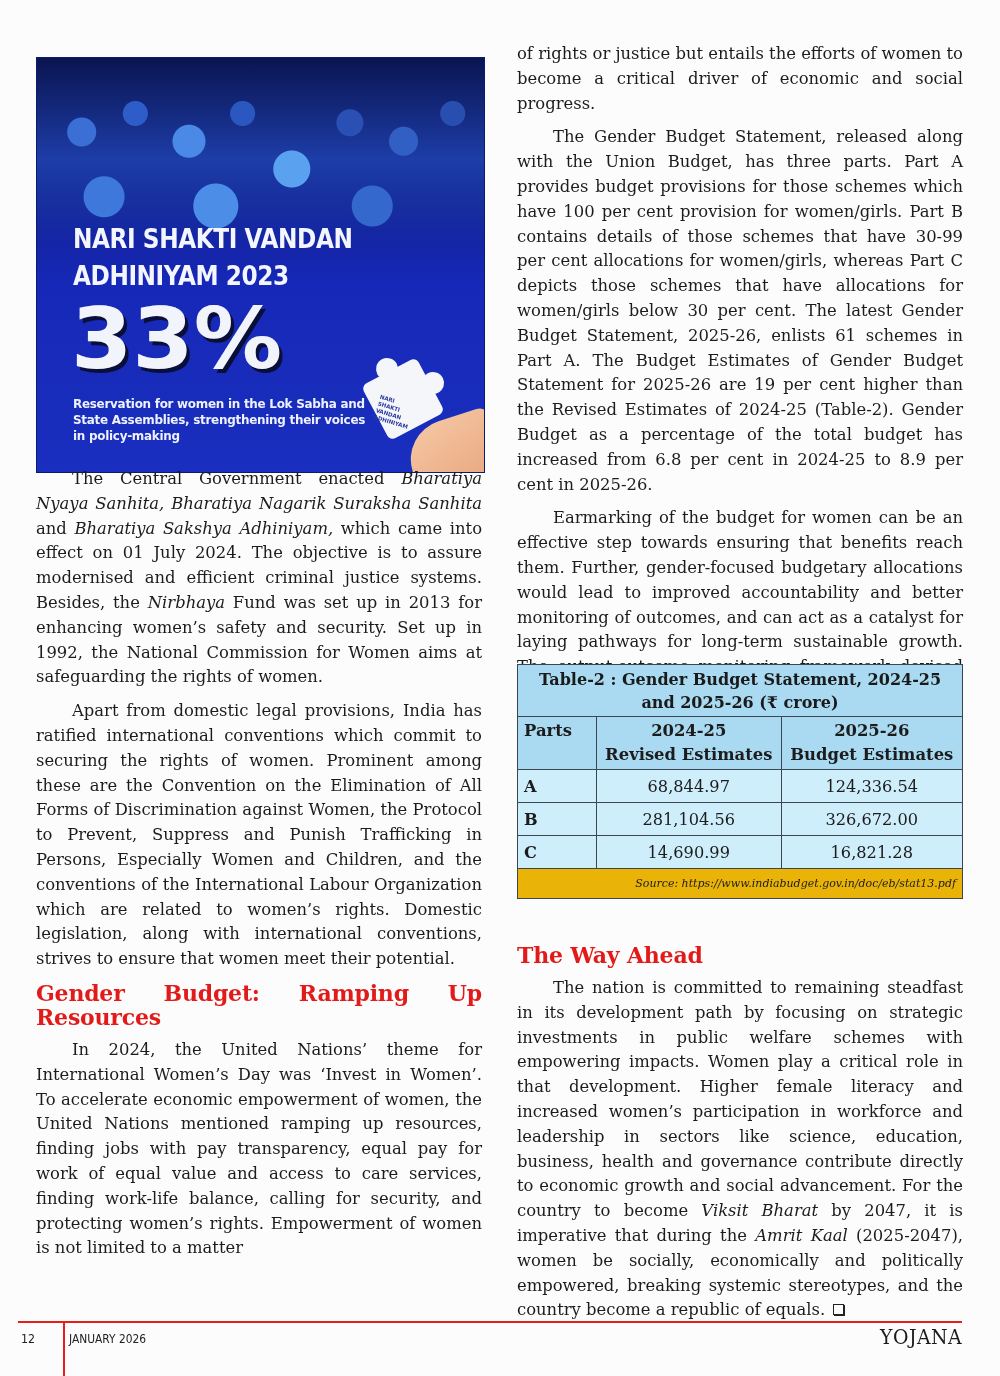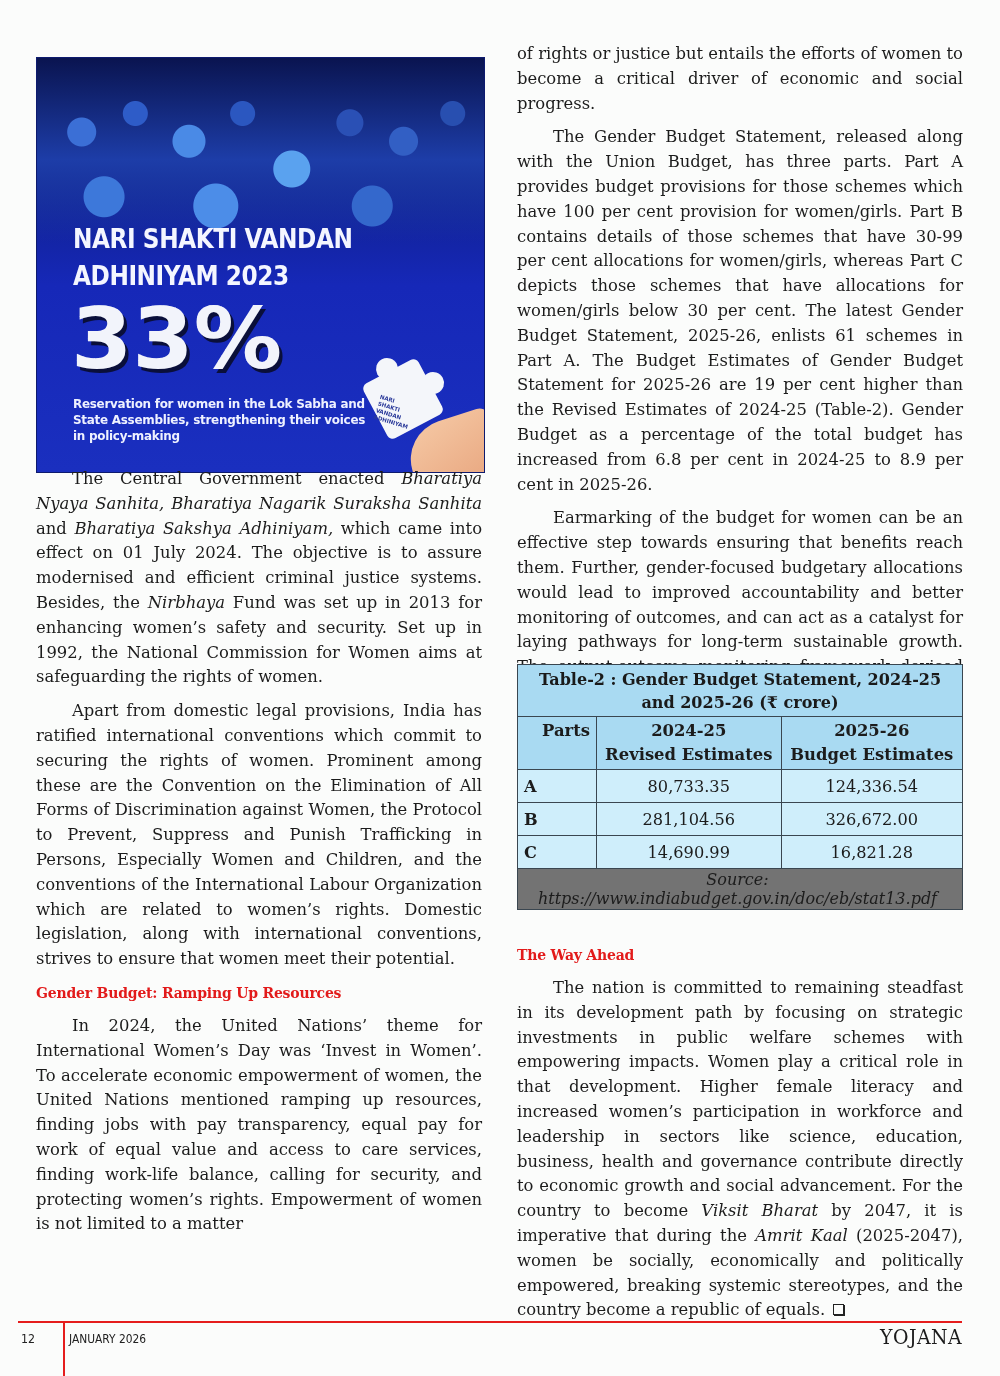--- a/index.html
+++ b/index.html
@@ -11,21 +11,21 @@
   }
   .col { position:absolute; width:446px; font-size:16.4px; line-height:24.8px; text-align:justify; }
   #col-left { left:36px; top:467px; }
   #col-right { left:517px; top:42px; }
   .col p { margin:0 0 9px 0; }
   .indent { text-indent:36px; }
   .col p.cont { text-indent:0; }
   i { font-style:italic; }
   .heading {
     font-family:"DejaVu Serif","Liberation Serif",serif;
-    color:#e21a1a; font-weight:bold; font-size:14px; line-height:24px;
+    color:#e21a1a; font-weight:bold; font-size:22px; line-height:24px;
     margin:0 0 9px 0; letter-spacing:-0.2px;
   }
 
   
   #poster {
     position:absolute; left:36px; top:36px; width:447px; height:414px;
     background:linear-gradient(180deg,#0b1660 0%, #10208e 30%, #1628b8 55%, #1a2fbf 100%);
     overflow:hidden; border:1px solid #0d1a6e;margin-top:21px;
   }
   #poster .crowd {
@@ -93,26 +93,26 @@
 
   
   #table-wrap { position:absolute; left:517px; top:664px; width:446px; }
   table { width:446px; border-collapse:collapse; font-family:"DejaVu Serif","Liberation Serif",serif; }
   table td, table th { border:1.2px solid #3a4650; }
   .t-caption {
     background:#a9daf2; font-weight:bold; font-size:16px; line-height:23px;
     text-align:center; padding:3px 4px 2px 4px; color:#1a1a1a;
   }
   .t-head th { background:#a9daf2; font-size:16.4px; line-height:24px; font-weight:bold; padding:2px 6px; }
-  .t-head th.parts { text-align:right; vertical-align:top; width:66px; }
+  .t-head th.parts { text-align:left; vertical-align:top; width:66px; }
   .t-row td { background:#cfeefb; font-size:16.2px; height:30px; text-align:center; }
   .t-row td.part { text-align:left; font-weight:bold; padding-left:6px; }
   .t-row.total td { font-weight:bold; }
   .t-source td {
-    background:#737373; text-align:center; font-style:italic; font-size:16px; height:27px; padding-right:6px;
+    background:#eab308; text-align:right; font-style:italic; font-size:11px; height:27px; padding-right:6px;
   }
 
   
   #footer-line { position:absolute; left:18px; top:1321px; width:944px; height:2px; background:#e51d1d; }
   #footer-vline { position:absolute; left:63px; top:1322px; width:2px; height:54px; background:#e51d1d; }
   #page-num {
     position:absolute; left:21px; top:1331px; font-family:"DejaVu Sans","Liberation Sans",sans-serif;
     font-size:13px; color:#222; transform:scaleX(0.85); transform-origin:left top;
   }
   #issue {
@@ -168,21 +168,21 @@
         <tr>
           <td colspan="3" class="t-caption">Table-2 : Gender Budget Statement, 2024-25 and 2025-26 (₹ crore)</td>
         </tr>
     <tr class="t-head">
       <th class="parts">Parts</th>
       <th><span>2024-25</span><br><span>Revised Estimates</span></th>
       <th><span>2025-26</span><br><span>Budget Estimates</span></th>
     </tr>
     <tr class="t-row">
       <td class="part">A</td>
-      <td>80,733.35</td>
+      <td>68,844.97</td>
       <td>124,336.54</td>
     </tr>
     <tr class="t-row">
       <td class="part">B</td>
       <td>281,104.56</td>
       <td>326,672.00</td>
     </tr>
     <tr class="t-row">
       <td class="part">C</td>
       <td>14,690.99</td>

